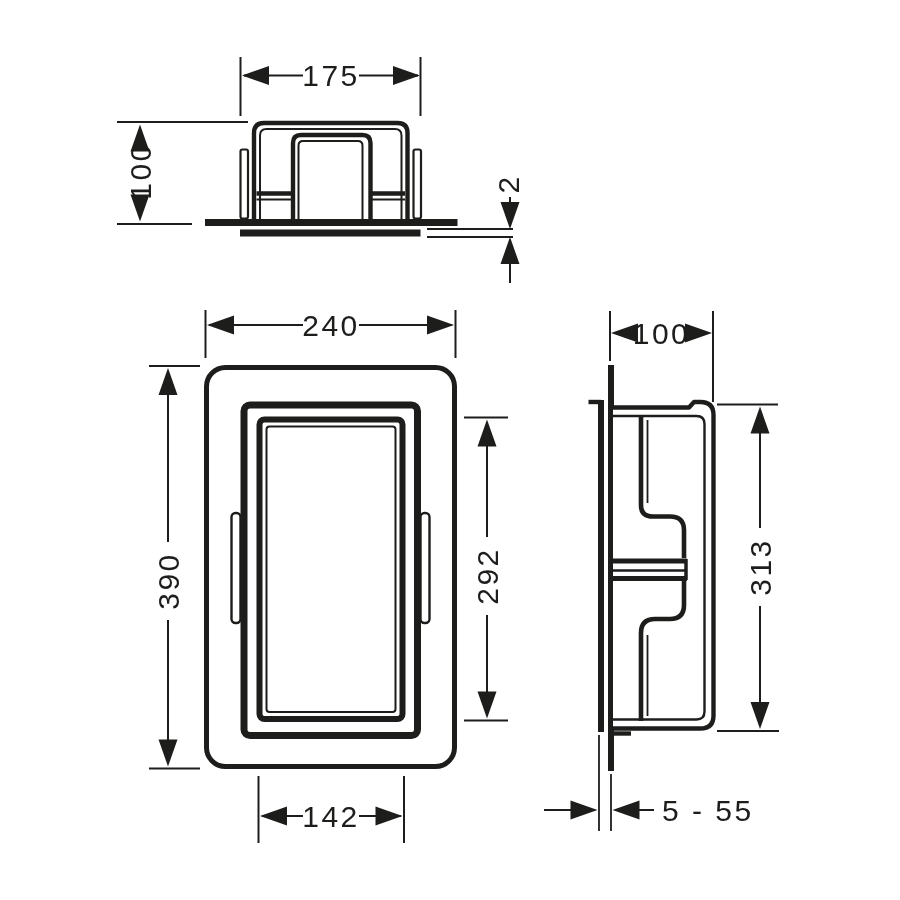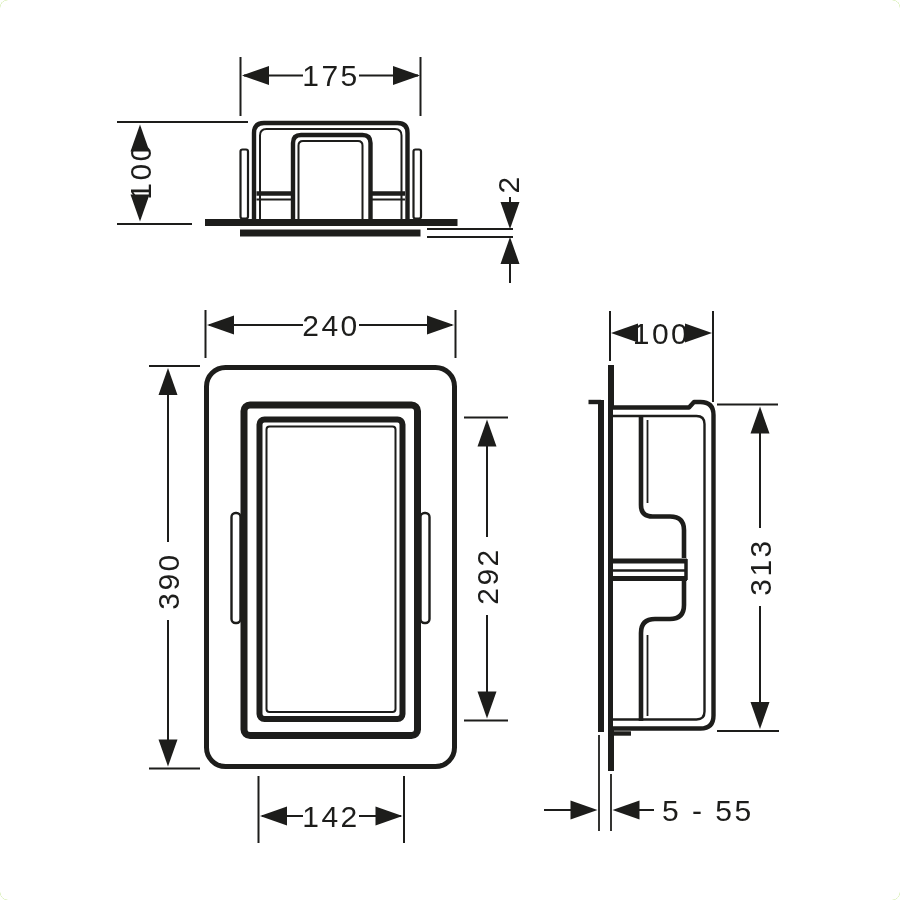--- a/index.html
+++ b/index.html
@@ -1,20 +1,19 @@
 <!DOCTYPE html>
 <html><head>
 <meta charset="utf-8">
 <style>
   html, body { margin: 0; padding: 0; background: #ffffff; }
   .canvas {
     width: 900px; height: 900px; position: relative;
     background: #84cc16; overflow: hidden;
     font-family: "Liberation Sans", sans-serif;
-    border-radius: 8px;
   }
   svg { display: block; }
   .s  { fill: none; stroke: #1d1d1b; stroke-linejoin: round; stroke-linecap: butt; }
   .w  { fill: #ffffff; stroke: #1d1d1b; stroke-linejoin: round; }
   .f  { fill: #1d1d1b; stroke: none; }
   .dim-text {
     fill: #1d1d1b; font-size: 30px; letter-spacing: 2.5px;
     font-family: "Liberation Sans", sans-serif; font-weight: 400;
   }
 </style>

